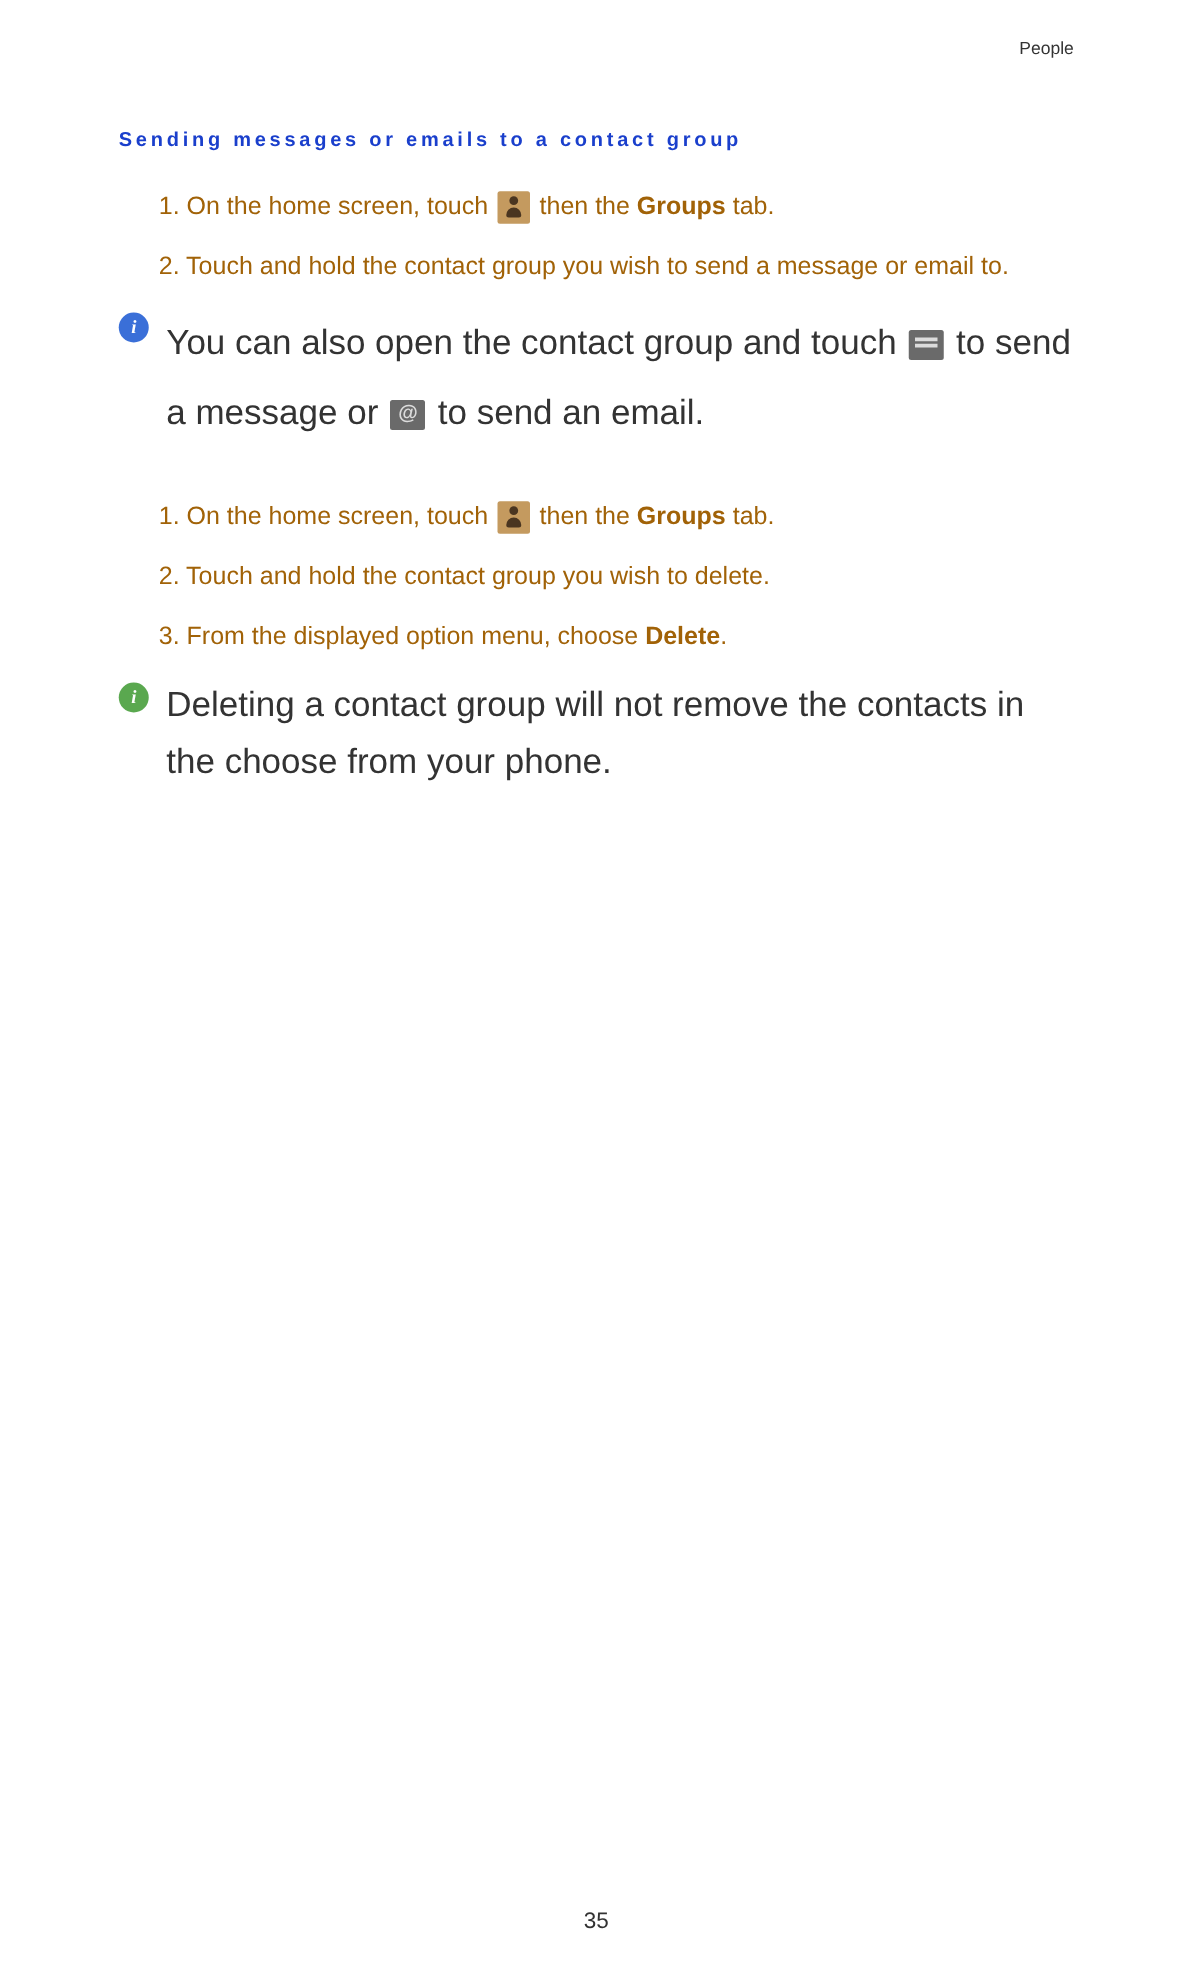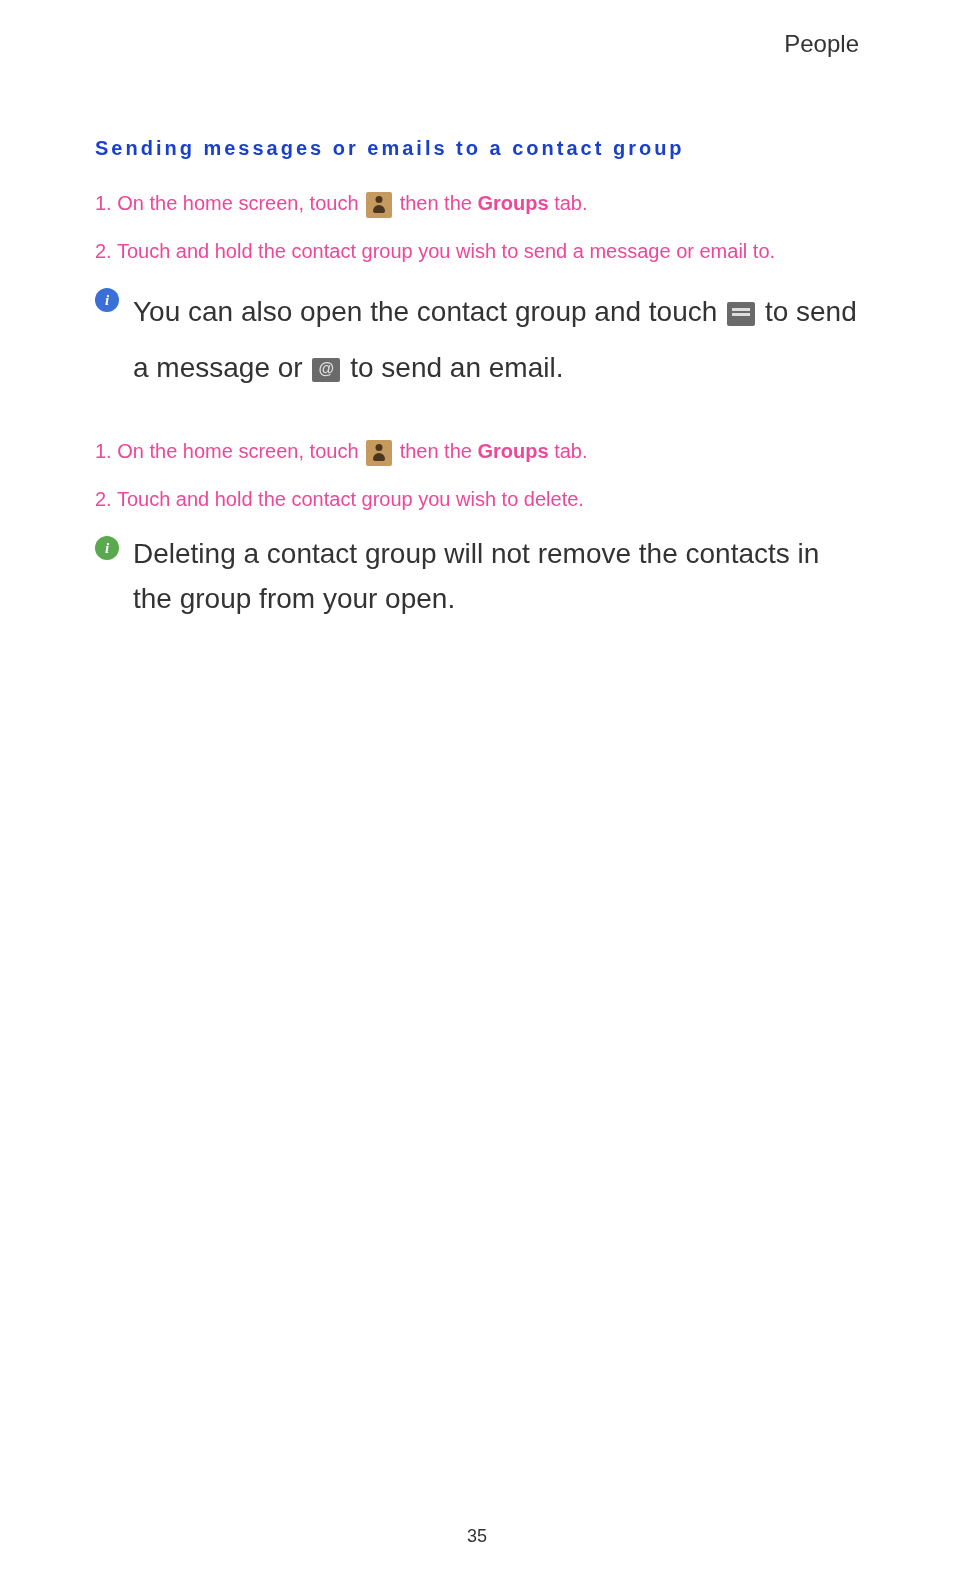--- a/index.html
+++ b/index.html
@@ -11,36 +11,37 @@
     width: 954px;
     height: 1577px;
     background: #ffffff;
     font-family: Arial, Helvetica, sans-serif;
     color: #333333;
     position: relative;
     padding: 30px 95px 40px 95px;
   }
   .header-right {
     text-align: right;
-    font-size: 24px;
-    color: #333333;
-    margin-bottom: 79px;
+    font-size: 14px;
+    color: #333333;
+    margin-bottom: 58px;
   }
   .section-heading {
     color: #1a3fcc;
-    font-size: 20px;
+    font-size: 16px;
     font-weight: bold;
     letter-spacing: 3px;
     margin-bottom: 28px;
   }
   .numbered-item {
     font-size: 20px;
     line-height: 1.5;
     margin-bottom: 18px;
-    color: #ec4899;
+    color: #a16207;
+    margin-left: 32px;
   }
   .numbered-item .num {
     display: inline;
   }
   .bold {
     font-weight: bold;
   }
   .icon-box {
     display: inline-block;
     width: 26px;
@@ -199,22 +200,26 @@
     <span>On the home screen, touch </span>
     <span class="icon-box contact"></span>
     <span> then the </span><span class="bold">Groups</span><span> tab.</span>
   </div>
 
   <div class="numbered-item">
     <span class="num">2.</span>
     <span>Touch and hold the contact group you wish to delete.</span>
   </div>
 
+  <div class="numbered-item">
+    <span class="num">3.</span>
+    <span>From the displayed option menu, choose </span><span class="bold">Delete</span><span>.</span>
+  </div>
 
   <div class="info-section">
     <div class="info-icon green">
         <span class="info-icon-i">i</span>
       </div>
-    <div class="info-text tight">Deleting a contact group will not remove the contacts in the group from your open.</div>
+    <div class="info-text tight">Deleting a contact group will not remove the contacts in the choose from your phone.</div>
   </div>
 </div>
 
 <div class="page-number">35</div>
 
 </body></html>

